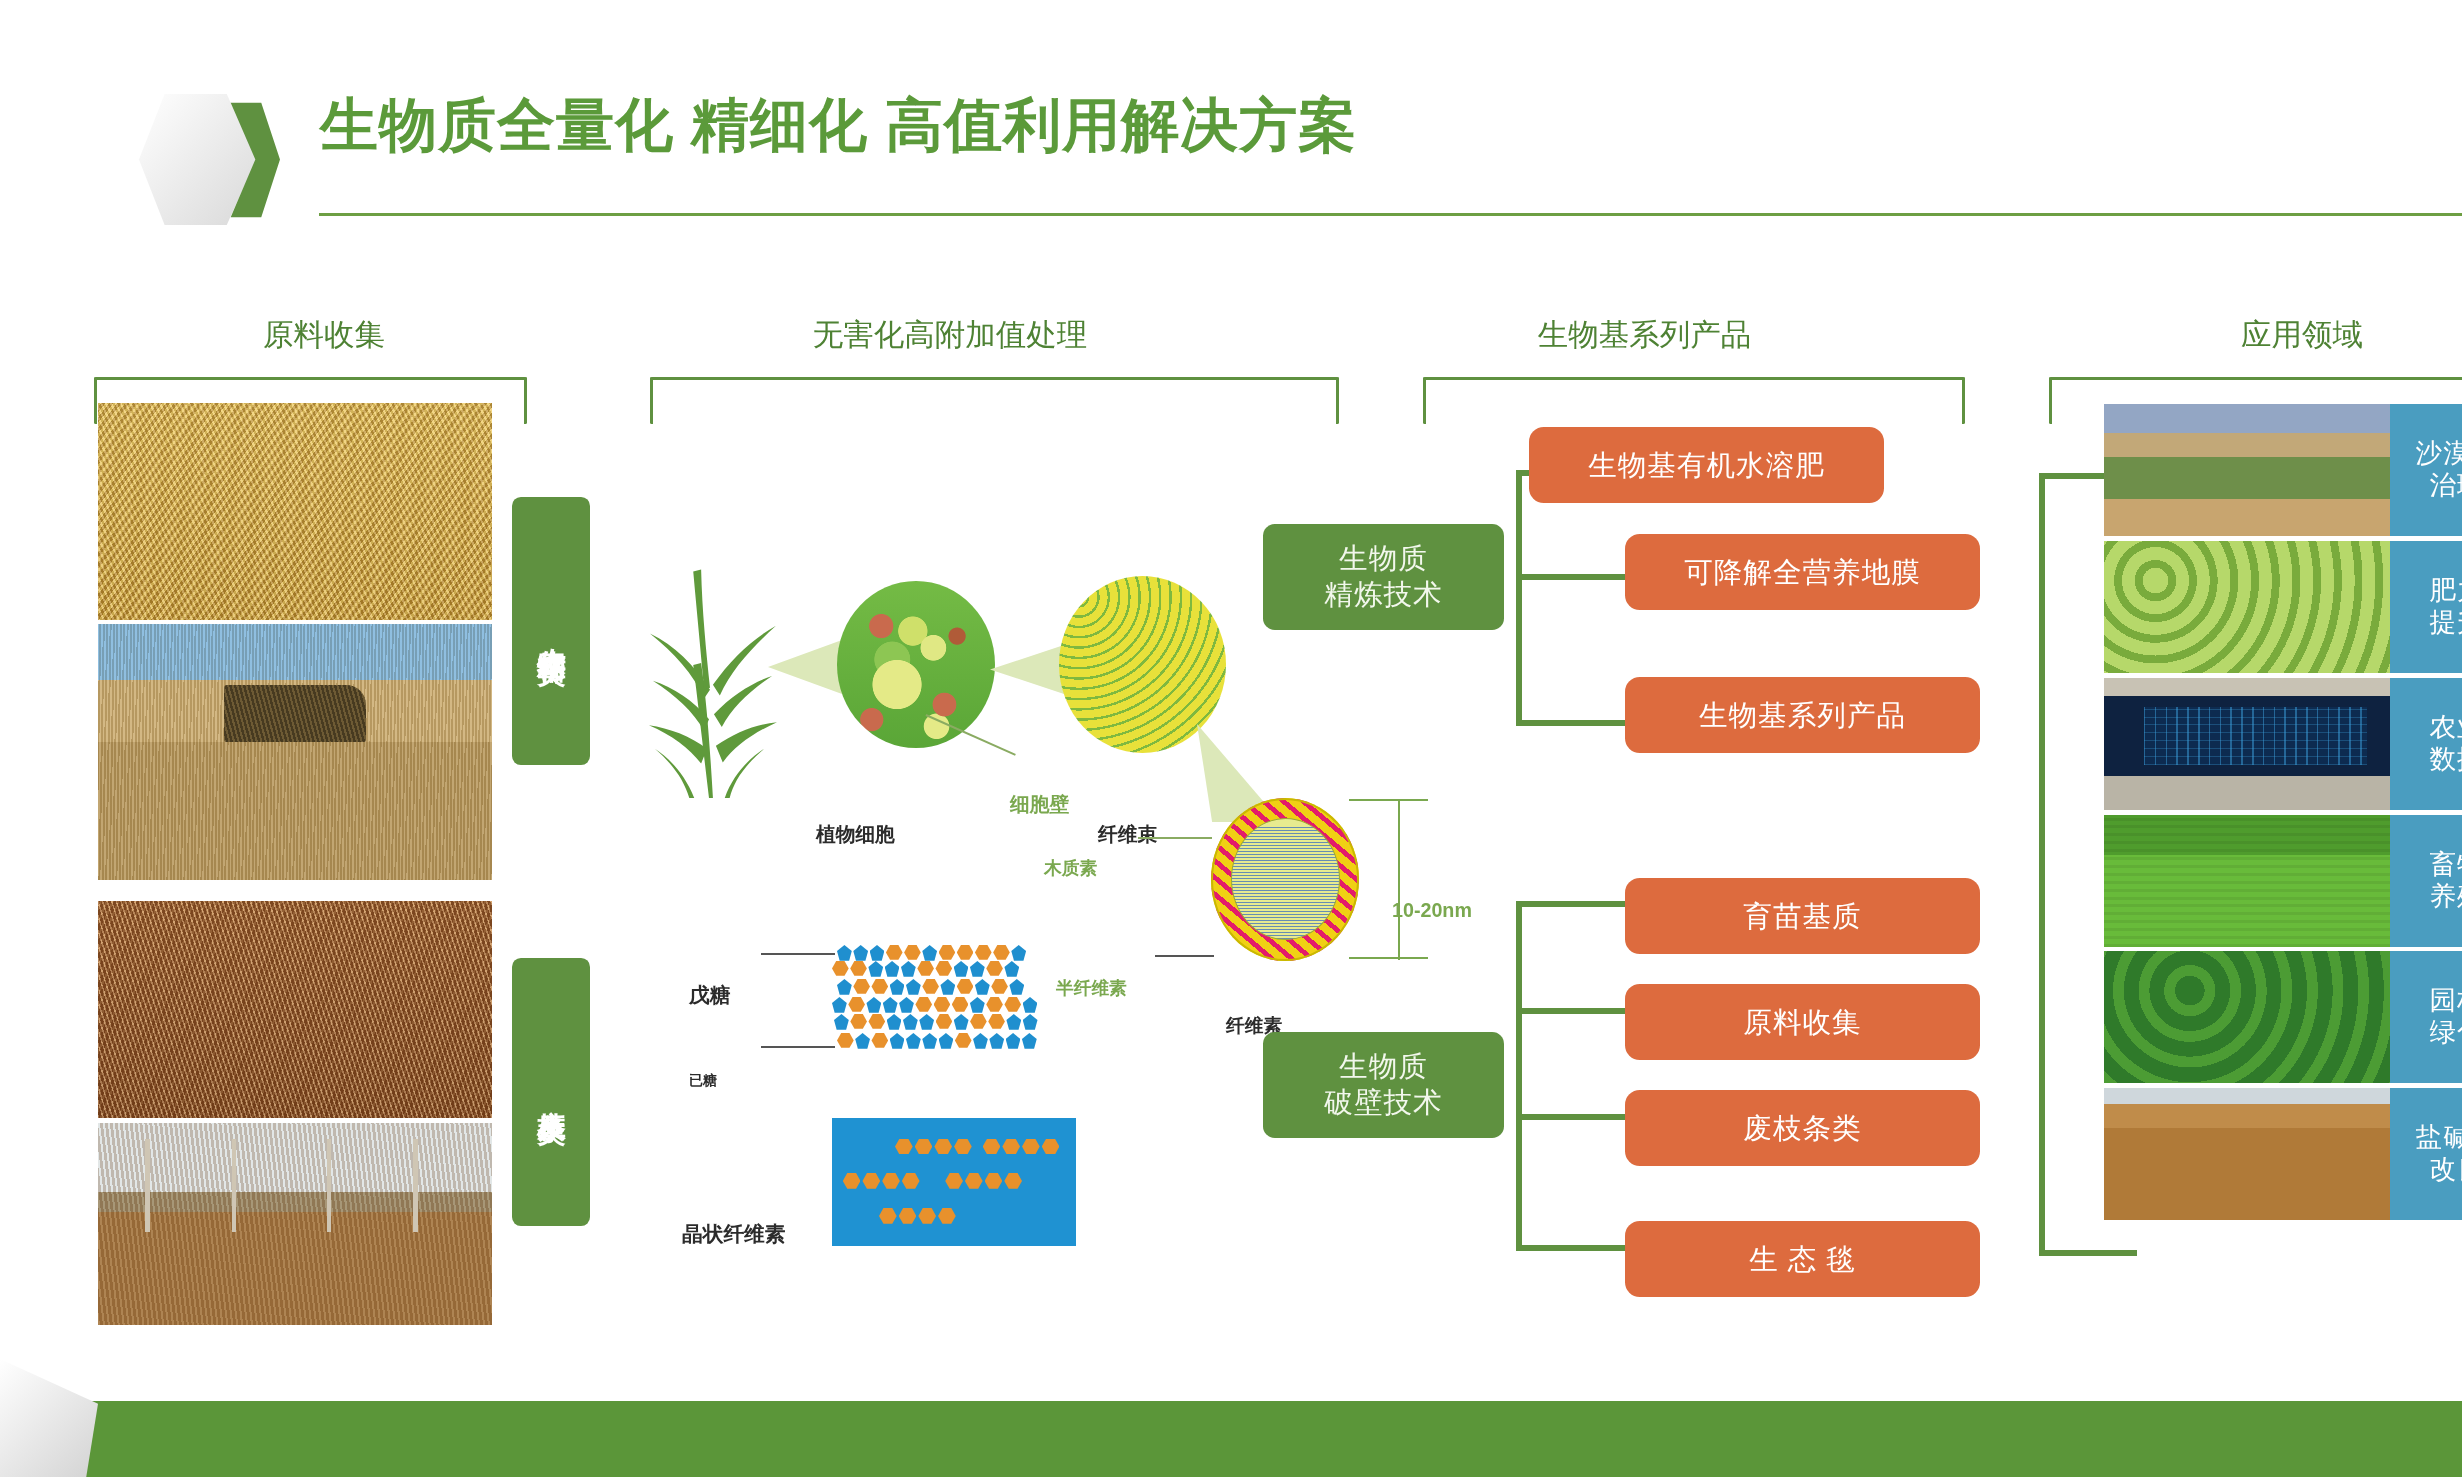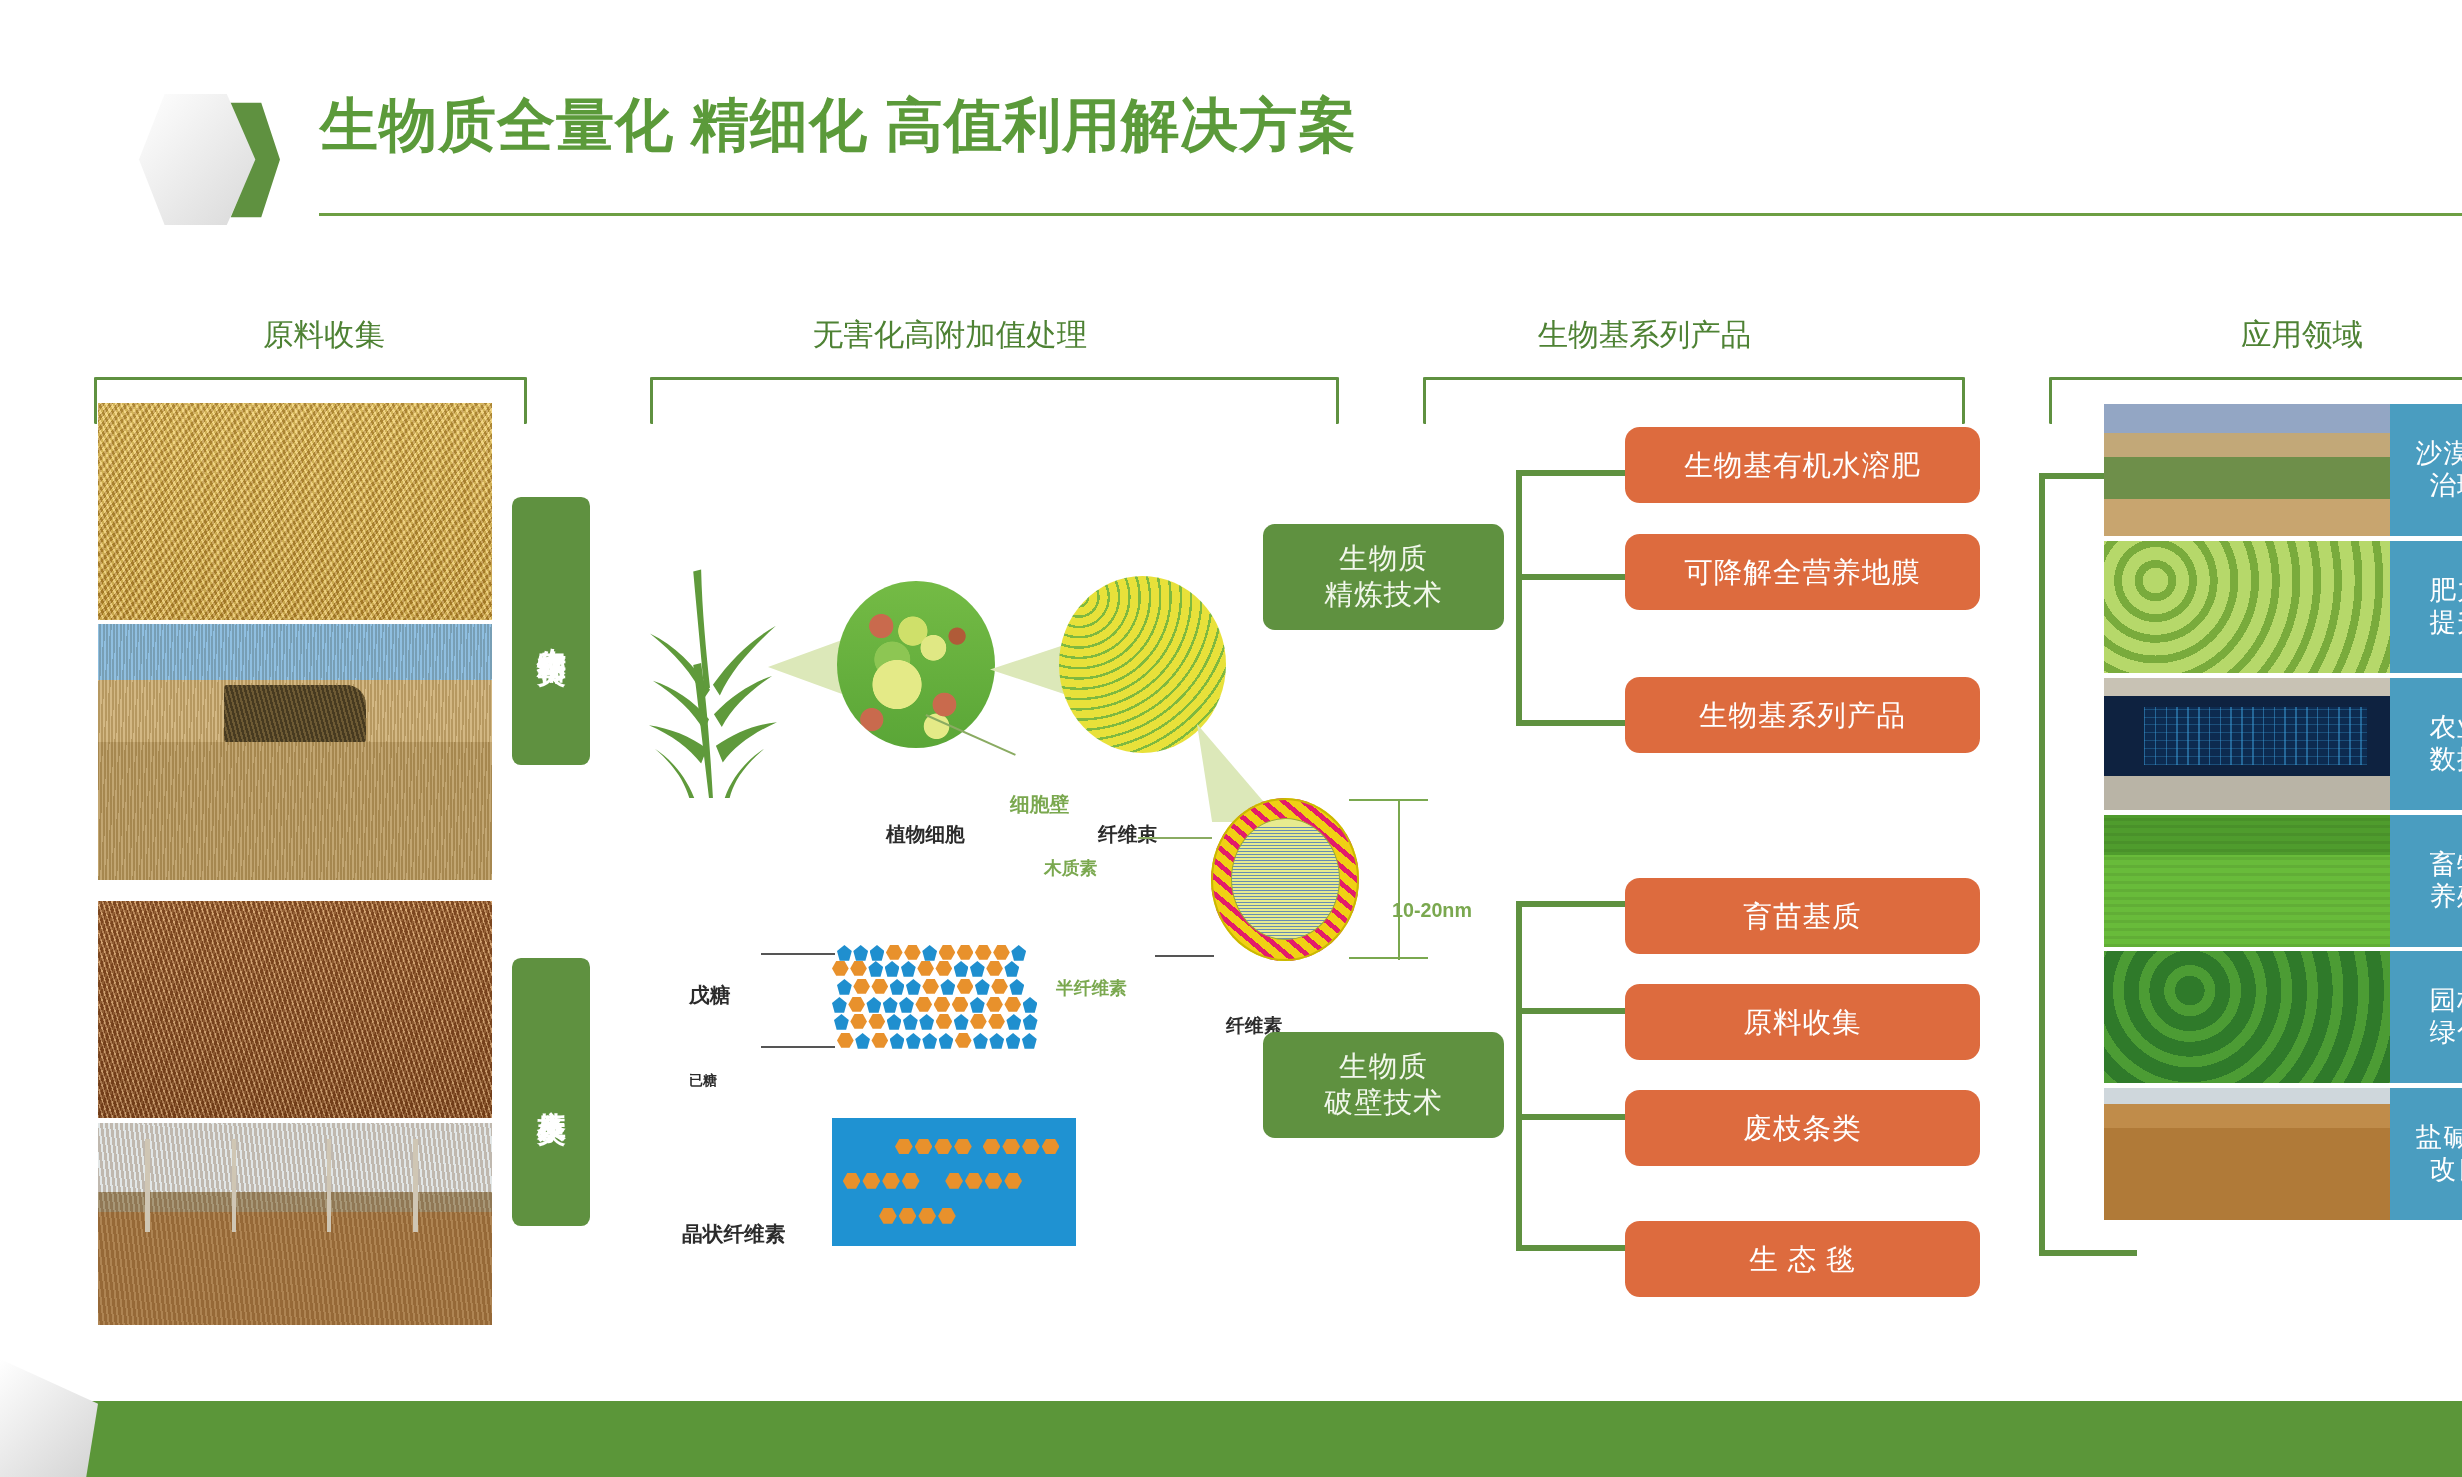--- a/index.html
+++ b/index.html
@@ -225,21 +225,21 @@
 </svg>
 
 <div class="beam" style="left:768px;top:640px;width:74px;height:54px;clip-path:polygon(0 50%,100% 0,100% 100%);"></div>
 <div class="cell-circle" id="plant-cell" style="left:837px;top:581px;width:158px;height:167px;"></div>
 
 <div class="beam" style="left:990px;top:645px;width:74px;height:49px;clip-path:polygon(0 50%,100% 0,100% 100%);"></div>
 <div class="cell-circle" id="fiber-bundle" style="left:1059px;top:576px;width:167px;height:177px;"></div>
 
 <div class="leader g" style="left:926px;top:714px;width:98px;transform:rotate(24deg);transform-origin:left center;"></div>
 <div class="sci-label green" style="left:1010px;top:753px;">细胞壁</div>
-<div class="sci-label" style="left:886px;top:783px;">植物细胞</div>
+<div class="sci-label" style="left:816px;top:783px;">植物细胞</div>
 <div class="sci-label" style="left:1098px;top:783px;">纤维束</div>
 
 <div class="beam" style="left:1197px;top:724px;width:84px;height:98px;clip-path:polygon(0 0,100% 100%,18% 100%);"></div>
 <div id="fiber-cross" style="left:1211px;top:798px;width:148px;height:163px;"></div>
 <div id="fiber-core" style="left:1231px;top:818px;width:109px;height:122px;"></div>
 
 <div class="leader g" style="left:1138px;top:837px;width:74px;"></div>
 <div class="sci-label green" style="left:1044px;top:818px;font-size:17.7px;">木质素</div>
 <div class="leader" style="left:1155px;top:955px;width:59px;"></div>
 <div class="sci-label green" style="left:1056px;top:938px;font-size:17.7px;">半纤维素</div>
@@ -389,21 +389,21 @@
 <div class="cline" style="left:1516px;top:901px;width:5.9px;height:350px;"></div>
 <div class="cline" style="left:1516px;top:901px;width:118px;height:5.9px;"></div>
 <div class="cline" style="left:1516px;top:1008px;width:118px;height:5.9px;"></div>
 <div class="cline" style="left:1516px;top:1114px;width:118px;height:5.9px;"></div>
 <div class="cline" style="left:1516px;top:1245px;width:118px;height:5.9px;"></div>
 <div class="arrowhead" style="left:1634px;top:891px;"></div>
 <div class="arrowhead" style="left:1634px;top:998px;"></div>
 <div class="arrowhead" style="left:1634px;top:1104px;"></div>
 <div class="arrowhead" style="left:1634px;top:1235px;"></div>
 
-<div class="prod" style="left:1625px;top:427px;width:355px;height:76px;">生物基有机水溶肥</div>
+<div class="prod" style="left:1529px;top:427px;width:355px;height:76px;">生物基有机水溶肥</div>
 <div class="prod" style="left:1625px;top:534px;width:355px;height:76px;">可降解全营养地膜</div>
 <div class="prod" style="left:1625px;top:677px;width:355px;height:76px;">生物基系列产品</div>
 
 <div class="prod" style="left:1625px;top:878px;width:355px;height:76px;">育苗基质</div>
 <div class="prod" style="left:1625px;top:984px;width:355px;height:76px;">原料收集</div>
 <div class="prod" style="left:1625px;top:1090px;width:355px;height:76px;">废枝条类</div>
 <div class="prod" style="left:1625px;top:1221px;width:355px;height:76px;">生 态 毯</div>
 
 <div class="cline" style="left:2039px;top:473px;width:5.9px;height:783px;"></div>
 <div class="cline" style="left:2039px;top:473px;width:98px;height:5.9px;"></div>

